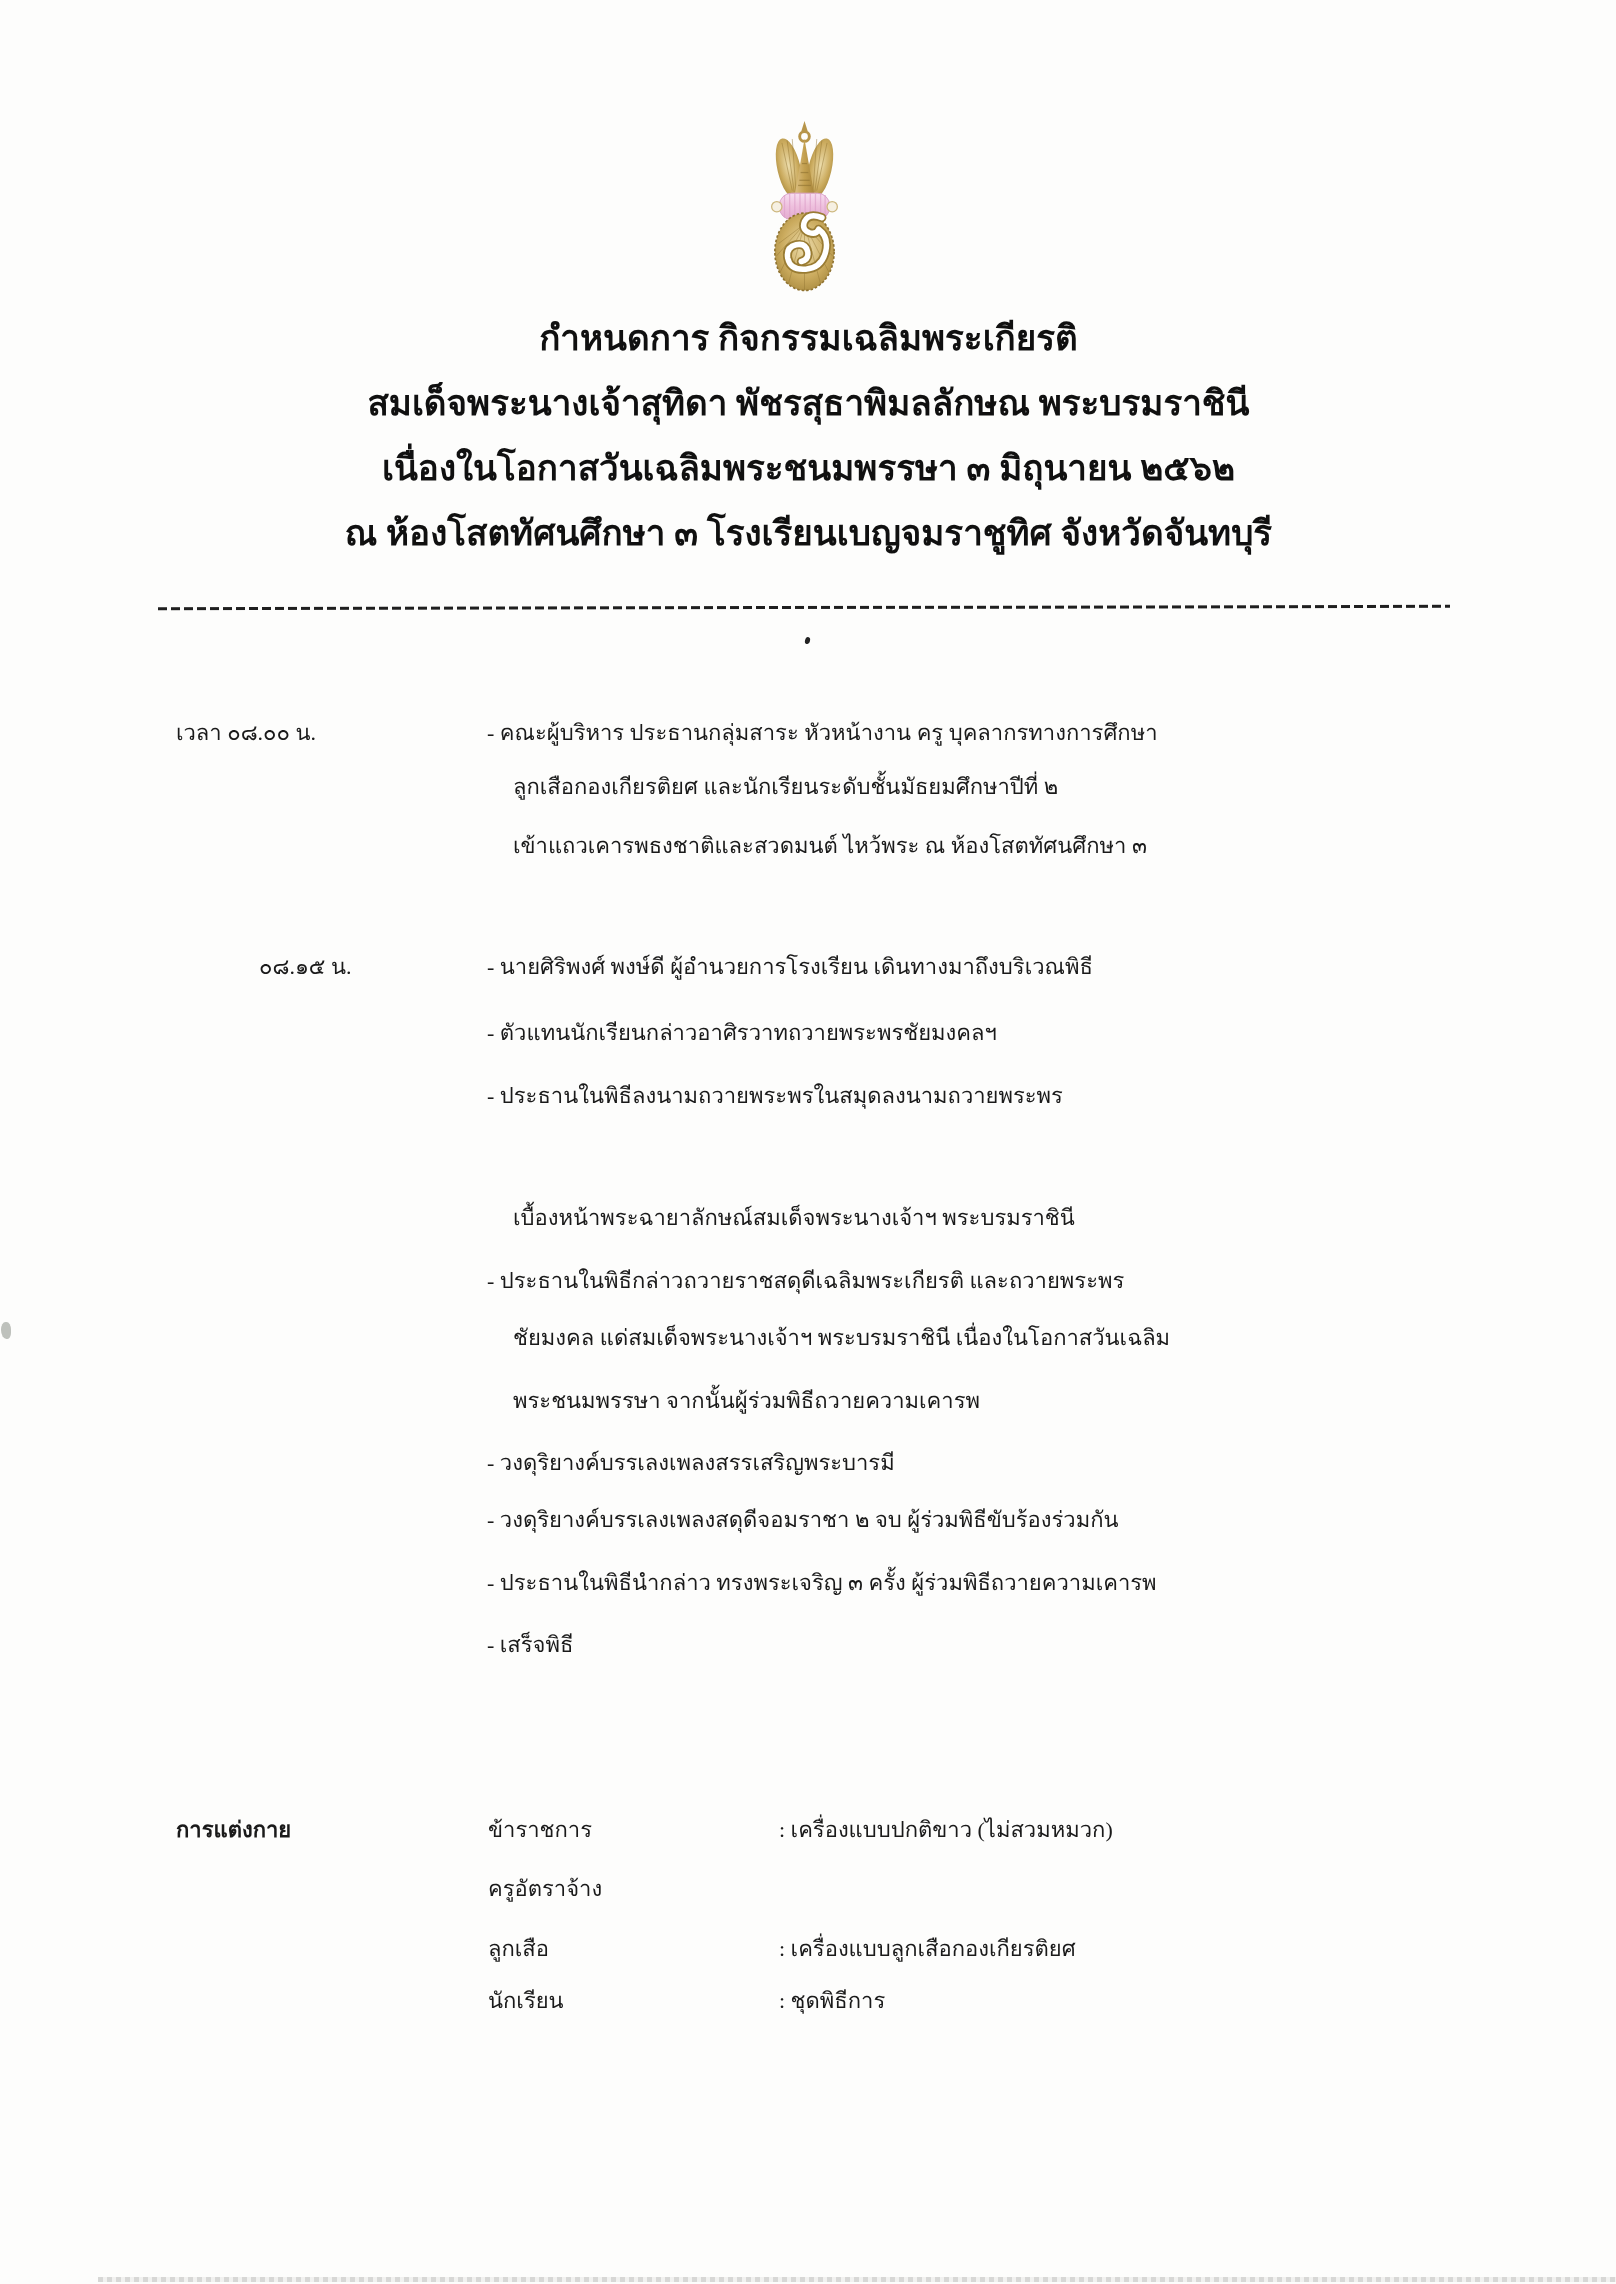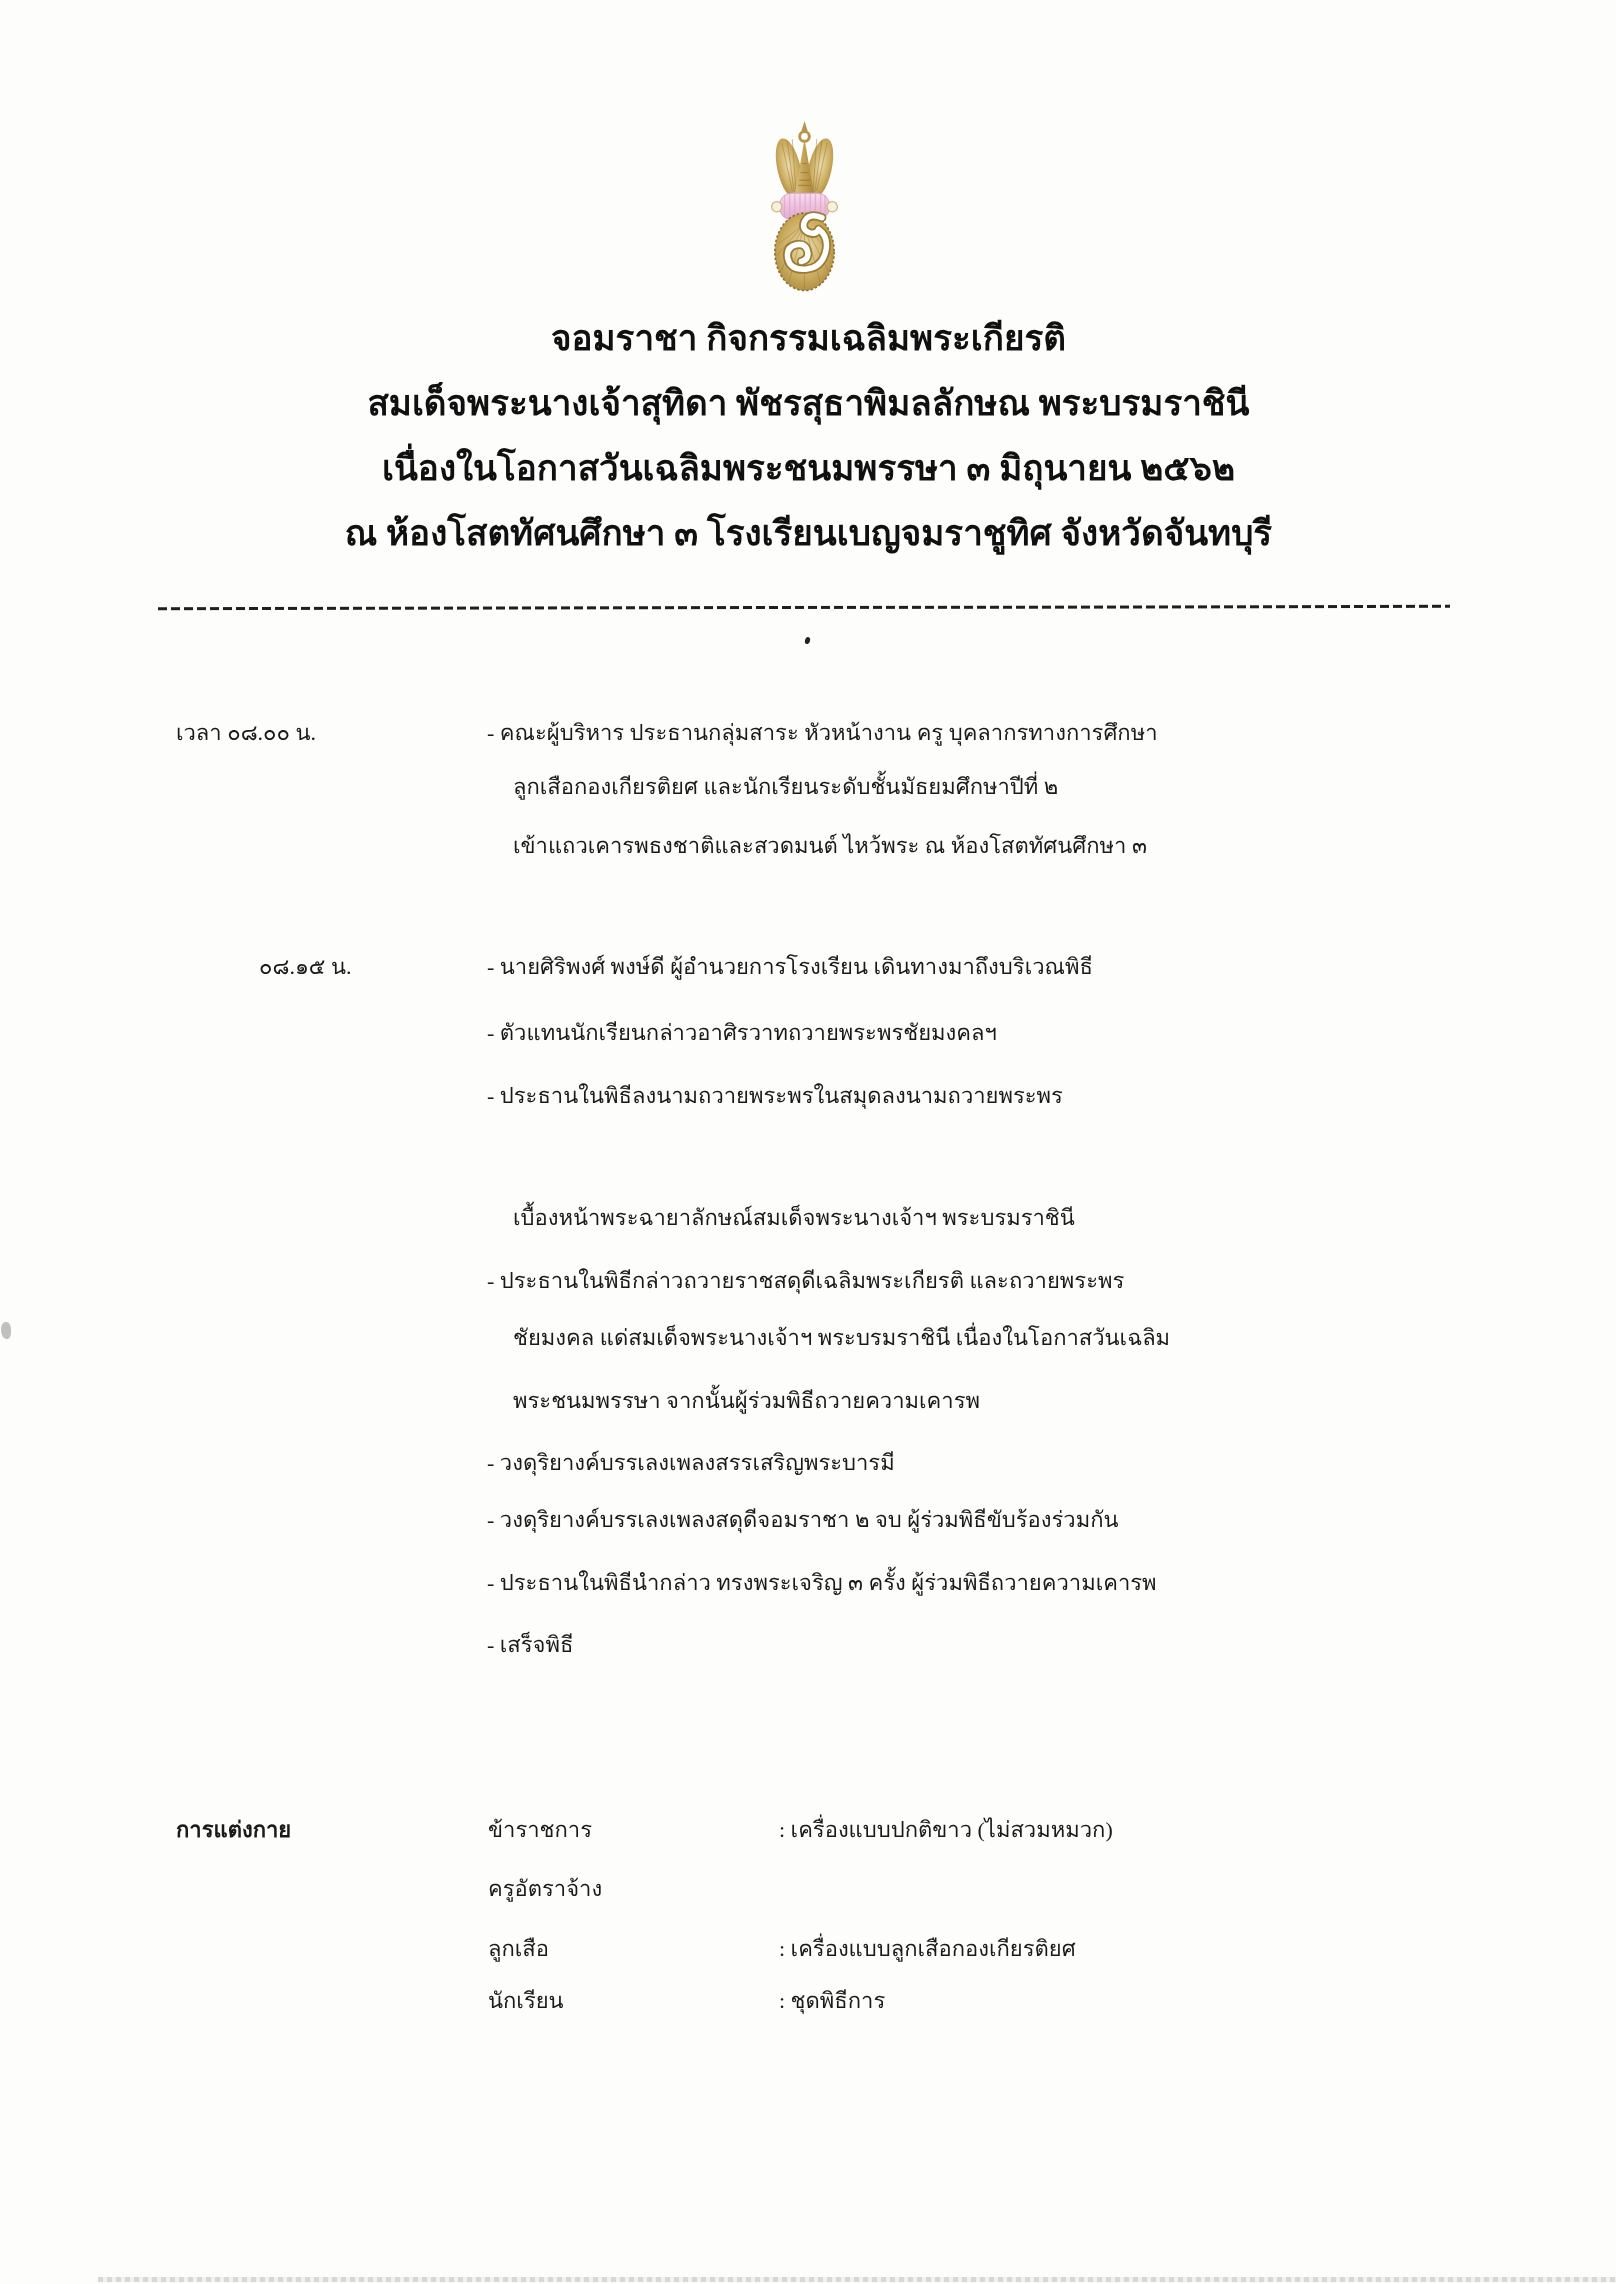--- a/index.html
+++ b/index.html
@@ -114,21 +114,21 @@
         <line x1="65" y1="160" x2="105" y2="190"></line>
       </g>
 
       <g fill="none" stroke-linecap="round">
         <path d="M92 150 q-20 -8 -27 6 q-5 12 7 17 q11 4 15 -5 M87 168 q16 12 11 34 q-6 26 -31 28 q-24 2 -28 -17 q-3 -17 13 -21 q15 -3 18 11 q2 12 -10 15" stroke="#9a7c33" stroke-width="14"></path>
         <path d="M92 150 q-20 -8 -27 6 q-5 12 7 17 q11 4 15 -5 M87 168 q16 12 11 34 q-6 26 -31 28 q-24 2 -28 -17 q-3 -17 13 -21 q15 -3 18 11 q2 12 -10 15" stroke="#ffffff" stroke-width="8.5"></path>
       </g>
     </svg>
   </div>
 
-  <div class="abs title-line" style="top:306px;">จอมราชา กิจกรรมเฉลิมพระเกียรติ</div>
+  <div class="abs title-line" style="top:306px;">กำหนดการ กิจกรรมเฉลิมพระเกียรติ</div>
   <div class="abs title-line" style="top:371px;">สมเด็จพระนางเจ้าสุทิดา พัชรสุธาพิมลลักษณ พระบรมราชินี</div>
   <div class="abs title-line" style="top:436px;">เนื่องในโอกาสวันเฉลิมพระชนมพรรษา ๓ มิถุนายน ๒๕๖๒</div>
   <div class="abs title-line" style="top:501px;">ณ ห้องโสตทัศนศึกษา ๓ โรงเรียนเบญจมราชูทิศ จังหวัดจันทบุรี</div>
 
   <div class="sep"></div>
   <div class="dot"></div>
   <div class="speck"></div>
 
   <div class="abs body-line" style="left:176px;top:701px;">เวลา ๐๘.๐๐ น.</div>
   <div class="abs body-line" style="left:487px;top:701px;">- คณะผู้บริหาร ประธานกลุ่มสาระ หัวหน้างาน ครู บุคลากรทางการศึกษา</div>

